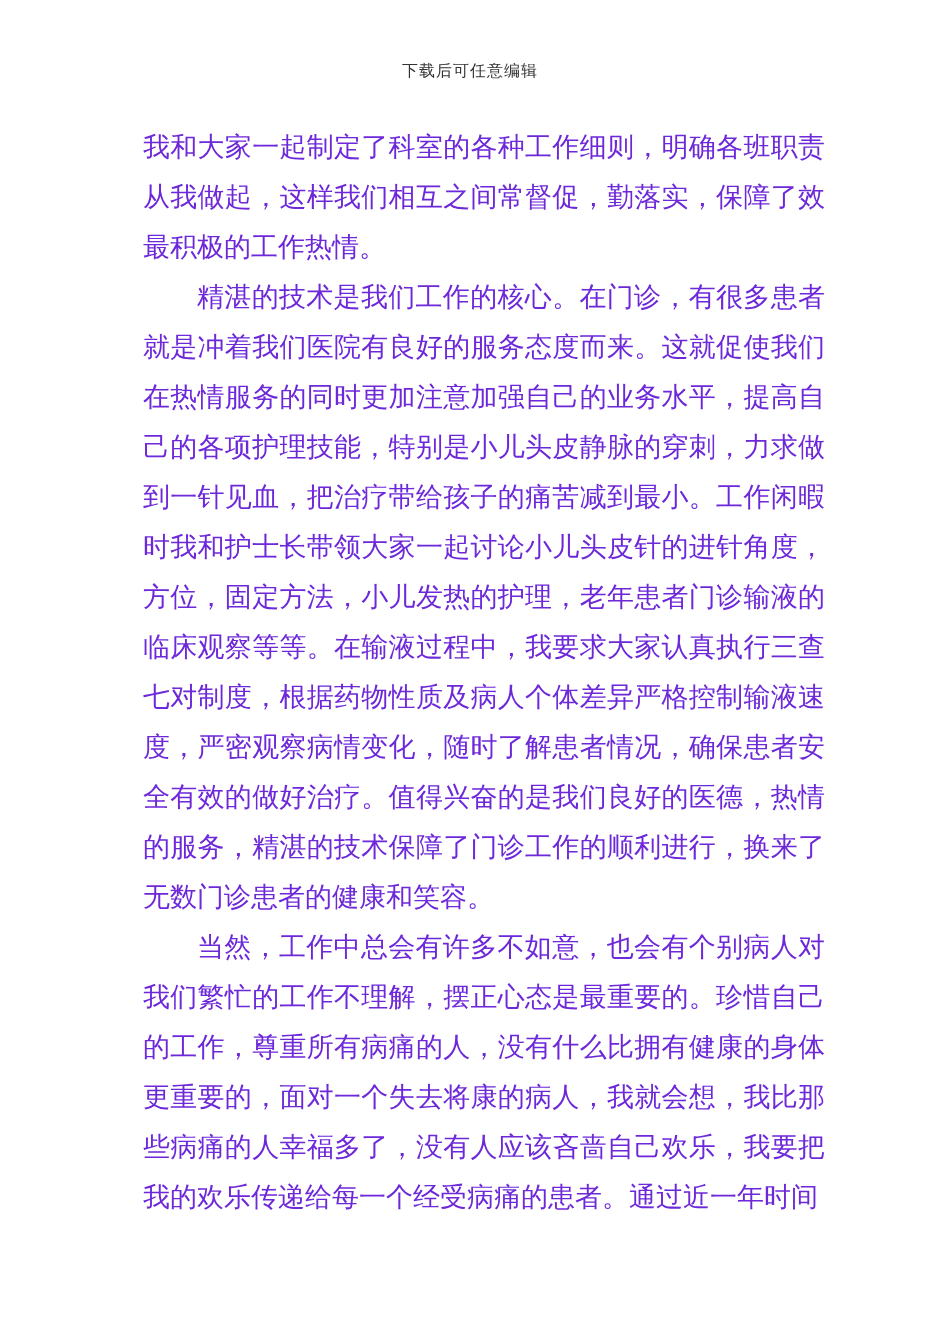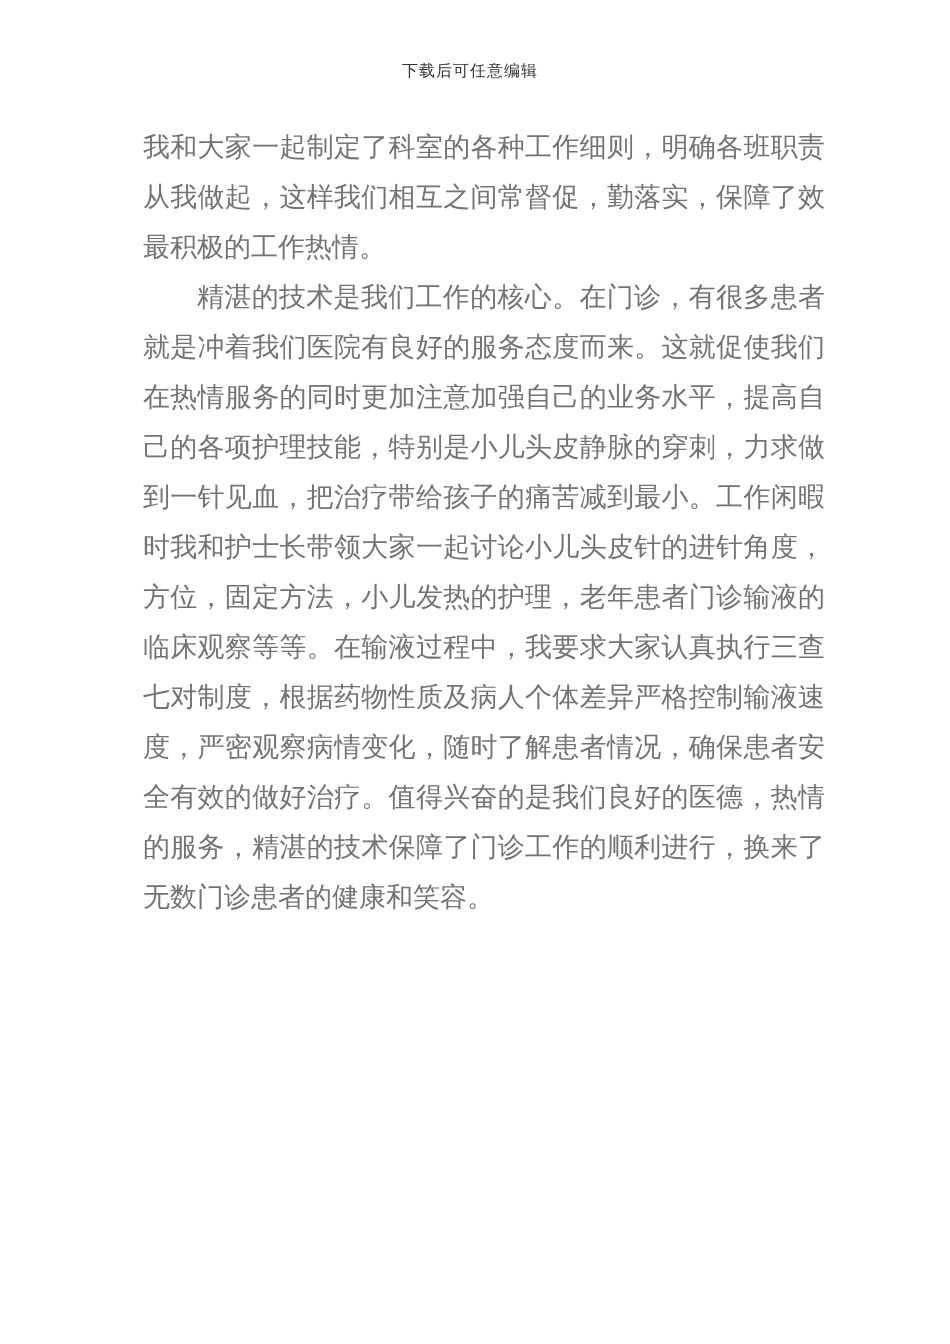--- a/index.html
+++ b/index.html
@@ -30,34 +30,35 @@
   .doc-body {
     position: absolute;
     top: 122px;
     left: 143px;
     width: 682px;
     font-size: 27px;
     line-height: 50px;
     text-align: justify;
     text-justify: inter-character;
     word-break: break-all;
-    color: #737373;
+    color: #6d28d9;
   }
   .doc-body p {
     margin: 0;
     padding: 0;
   }
   .doc-body p.indent {
     text-indent: 2em;
     font-family: Liberation Serif, serif;
   }
 </style>
 </head>
 <body>
 
 <div class="page">
   <div class="page-header">下载后可任意编辑</div>
 
   <div class="doc-body">
     <p class="para">我和大家一起制定了科室的各种工作细则，明确各班职责从我做起，这样我们相互之间常督促，勤落实，保障了效最积极的工作热情。</p>
     <p class="para indent">精湛的技术是我们工作的核心。在门诊，有很多患者就是冲着我们医院有良好的服务态度而来。这就促使我们在热情服务的同时更加注意加强自己的业务水平，提高自己的各项护理技能，特别是小儿头皮静脉的穿刺，力求做到一针见血，把治疗带给孩子的痛苦减到最小。工作闲暇时我和护士长带领大家一起讨论小儿头皮针的进针角度，方位，固定方法，小儿发热的护理，老年患者门诊输液的临床观察等等。在输液过程中，我要求大家认真执行三查七对制度，根据药物性质及病人个体差异严格控制输液速度，严密观察病情变化，随时了解患者情况，确保患者安全有效的做好治疗。值得兴奋的是我们良好的医德，热情的服务，精湛的技术保障了门诊工作的顺利进行，换来了无数门诊患者的健康和笑容。</p>
+    <p class="para indent">当然，工作中总会有许多不如意，也会有个别病人对我们繁忙的工作不理解，摆正心态是最重要的。珍惜自己的工作，尊重所有病痛的人，没有什么比拥有健康的身体更重要的，面对一个失去将康的病人，我就会想，我比那些病痛的人幸福多了，没有人应该吝啬自己欢乐，我要把我的欢乐传递给每一个经受病痛的患者。通过近一年时间</p>
   </div>
 </div>
 
 </body></html>

